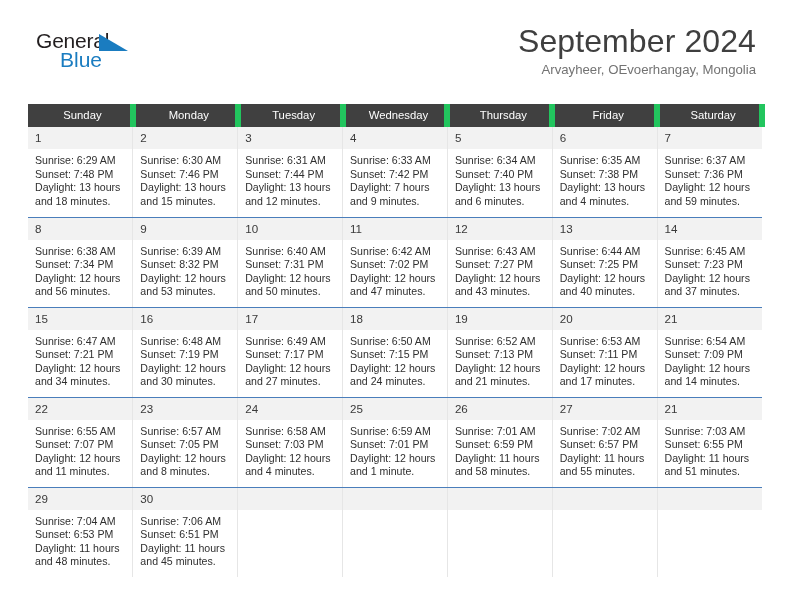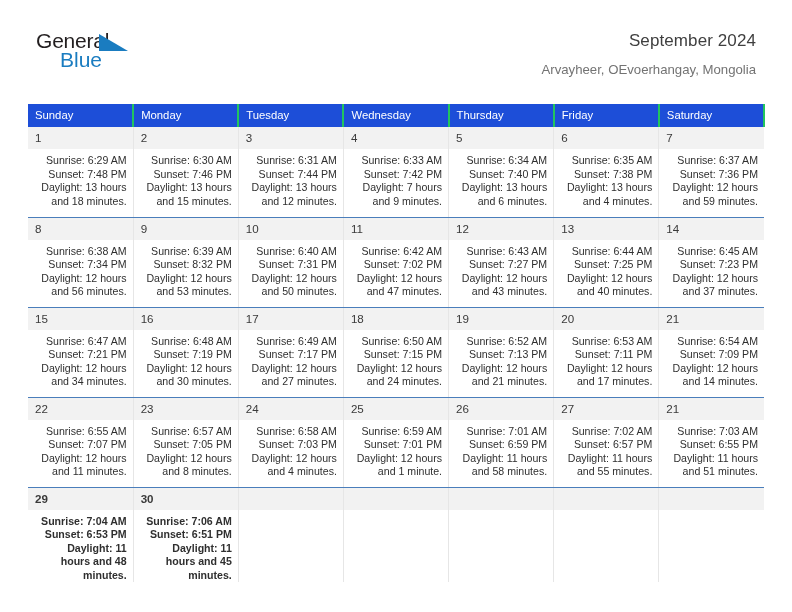--- a/index.html
+++ b/index.html
@@ -51,21 +51,21 @@
     line-height: 22px;
     font-family: "Liberation Sans", sans-serif;
   }
 
   .title-wrap {
     position: absolute;
     right: 36px; top: 26px;
     text-align: right;
   }
   .cal-title {
-    font-size: 17px;
+    font-size: 32px;
     color: #3f3f3f;
     font-weight: normal;
     line-height: 30px;
     letter-spacing: 0.1px;
   }
   .cal-subtitle {
     margin-top: 6px;
     font-size: 13.2px;
     color: #737373;
     line-height: 16px;
@@ -76,61 +76,60 @@
     position: absolute;
     left: 28px; top: 104px;
     width: 737px;
   }
   table.cal-table {
     width: 100%;
     border-collapse: collapse;
     table-layout: fixed;
   }
   thead th {
-    background: #1d4ed8;
+    background: #404040;
     color: #ffffff;
     font-size: 11.3px;
     font-weight: normal;
-    text-align: left;
+    text-align: center;
     padding: 5px 0 6px 7px;
-    border-right: 2px solid #22c55e;
+    border-right: 6px solid #22c55e;
     height: 21px;
     line-height: 12px;
   }
   tbody td {
     vertical-align: top;
     padding: 0;
     border-right: 1px solid #e6e6e6;
     border-bottom: 1px solid #4a7ebb;
     background: #ffffff;
     height: 90px;
   }
   tbody td:last-child { border-right: none; }
-  tbody tr:last-child td { border-bottom: none; font-weight: bold; }
+  tbody tr:last-child td { border-bottom: none; }
 
   .cell-inner {
     height: 100%;
     display: block;
   }
   .daynum {
     display: block;
     background: #f2f2f2;
     font-size: 11.6px;
     color: #3a3a3a;
     line-height: 13px;
     padding: 4px 0 5px 7px;
     height: 22px;
   }
   .cell-empty .daynum {
     background: #f2f2f2;
     color: transparent;
   }
   .detail {
     padding: 5px 6px 0 7px;
-    text-align: right;
   }
   .detail div {
     font-size: 10.6px;
     color: #2f2f2f;
     line-height: 13.6px;
     white-space: nowrap;
   }
   .detail .dl {
     white-space: normal;
   }

